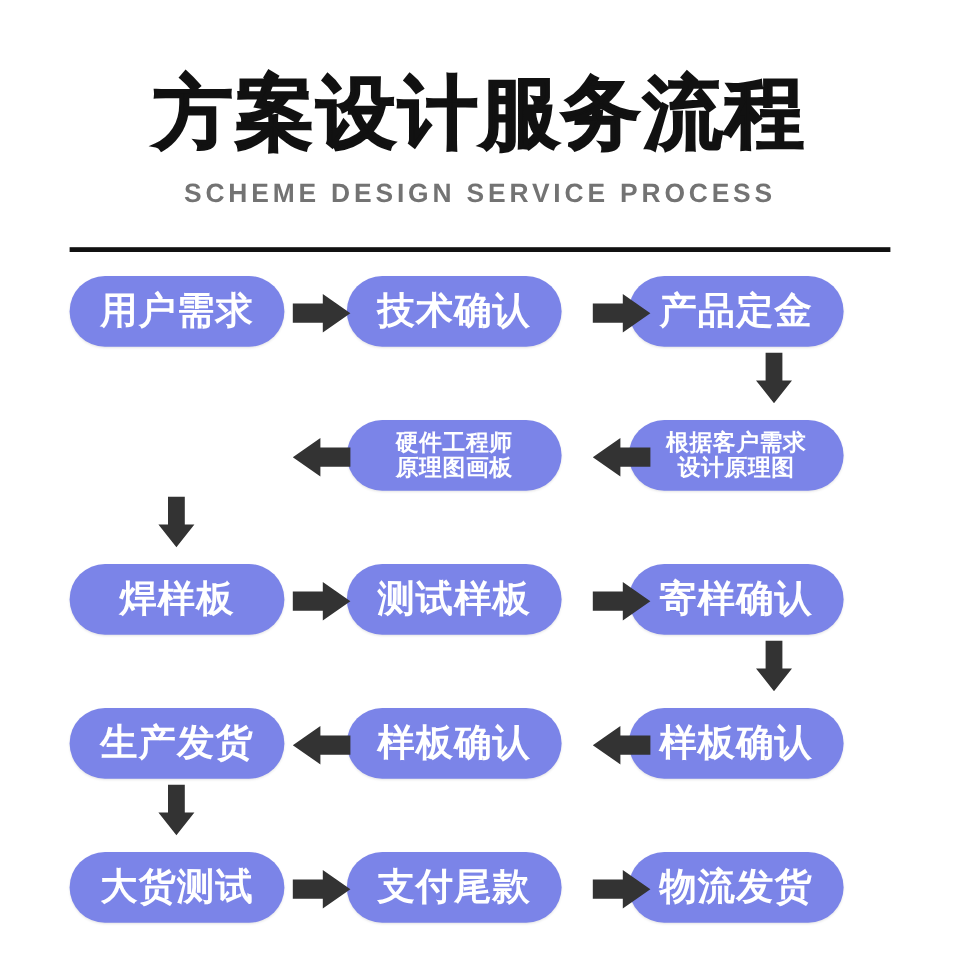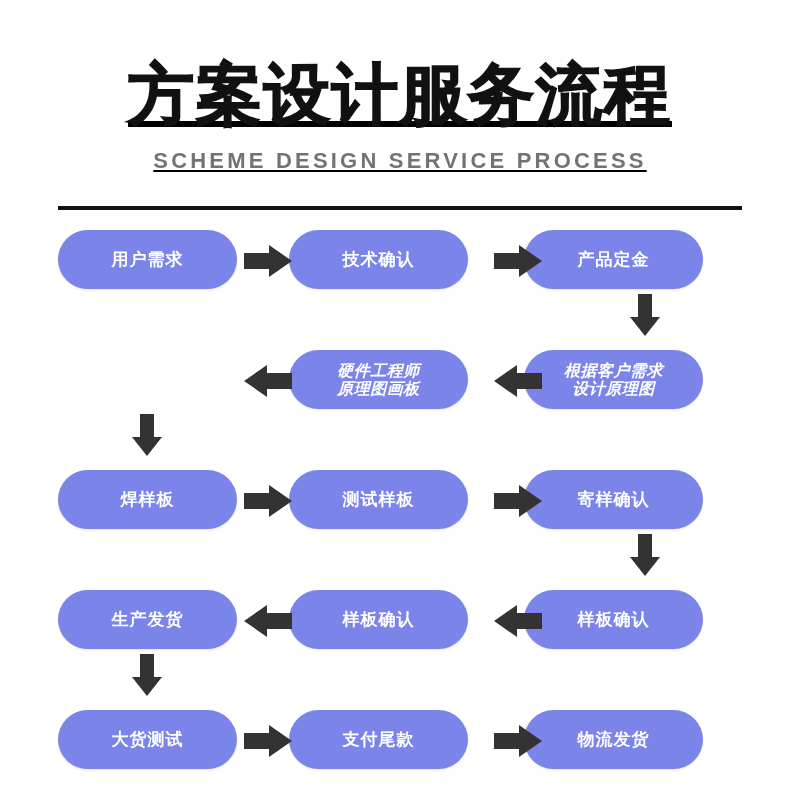--- a/index.html
+++ b/index.html
@@ -11,21 +11,21 @@
   }
   #page {
     position:relative;
     width:800px; height:800px;
     background:#ffffff;
   }
 
   
   .header {
     position:absolute;
-    left:0; top:0; width:800px;text-decoration:underline;
+    left:0; top:0; width:800px;
   }
   .title {
     text-align:center;
     font-size:66px;
     line-height:1.0;
     font-weight:900;
     color:#111111;
     letter-spacing:2px;
     margin-top:62px;
     font-family:"DejaVu Sans", "Liberation Sans", sans-serif;
@@ -77,23 +77,23 @@
     box-shadow:0 1px 2px rgba(0,0,0,0.10);
   }
   .node.col1 { left:58px; }
   .node.col2 { left:289px; }
   .node.col3 { left:524px; }
   .node .l1, .node .l2 {
     display:block;
     line-height:1.08;
     white-space:nowrap;
   }
-  .node.single .l1 { font-size:17px; letter-spacing:1px; }
+  .node.single .l1 { font-size:31px; letter-spacing:1px; }
   .node.double .l1,
-  .node.double .l2 { font-size:16px; letter-spacing:0.5px;font-style:italic; }
+  .node.double .l2 { font-size:19px; letter-spacing:0.5px; }
 
   
   .row .node { top:8px; }
 
   
   .arrow-h {
     position:absolute;
     top:22px;
     width:52px; height:34px;
   }

